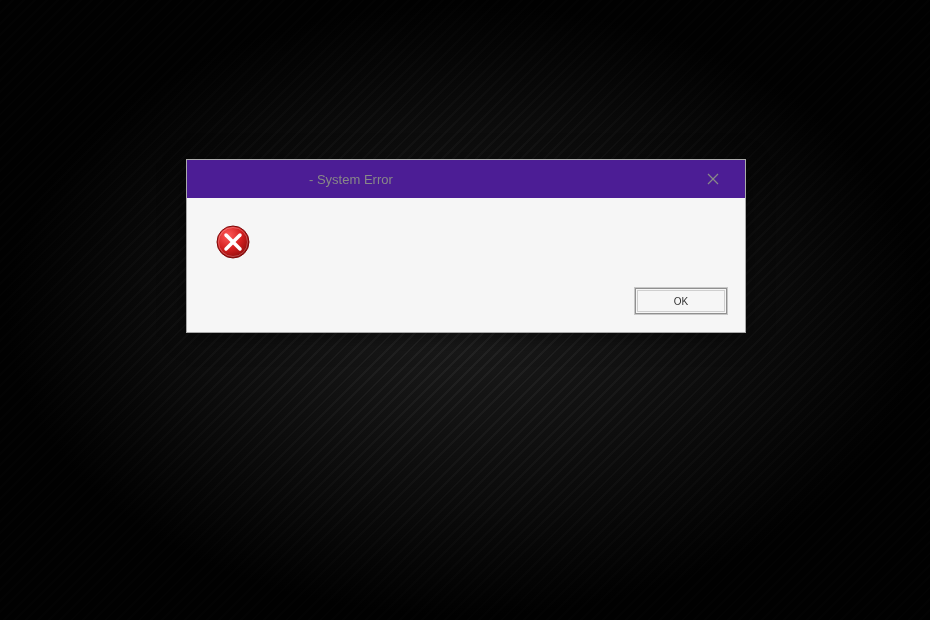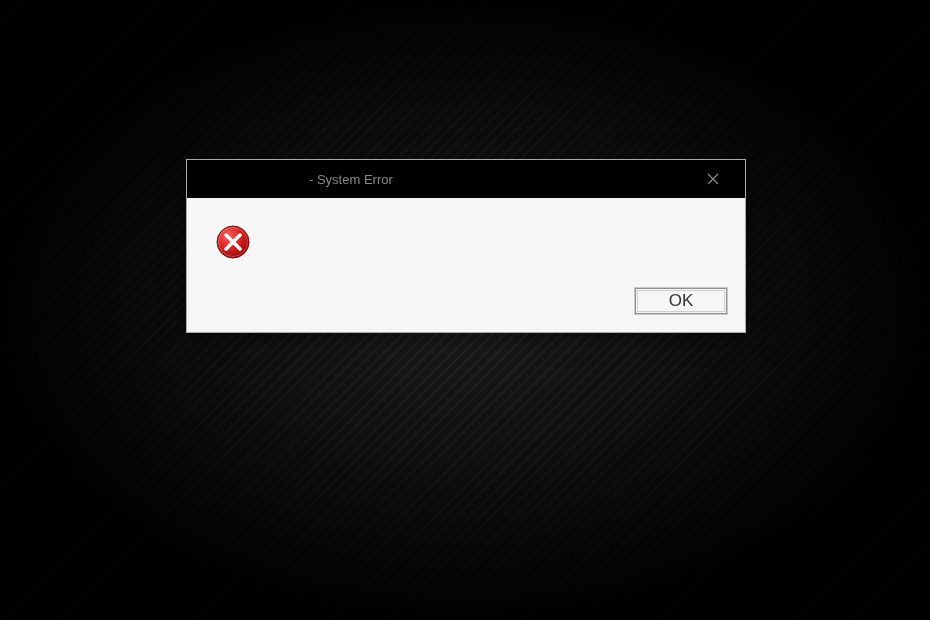--- a/index.html
+++ b/index.html
@@ -41,21 +41,21 @@
       background: #f6f6f6;
       border: 1px solid #aaaaaa;
       box-shadow: 0 4px 20px rgba(0,0,0,0.5);
     }
     .titlebar {
       height: 38px;
       display: flex;
       align-items: center;
       justify-content: space-between;
       padding: 0 12px 0 22px;
-      background: #000000;
+      background: #4c1d95;
     }
     .title-text {
       color: #888;
       font-size: 13px;
       padding-left: 100px;
     }
     .close-btn {
       width: 40px;
       height: 30px;
       display: flex;
@@ -95,21 +95,21 @@
       padding: 10px 18px 18px 18px;
     }
     .ok-button {
       min-width: 92px;
       height: 26px;
       background: #f6f6f6;
       border: 1px solid #909090;
       outline: 1px solid #cfcfcf;
       outline-offset: -3px;
       color: #333;
-      font-size: 17px;
+      font-size: 10px;
       font-family: inherit;
       cursor: default;
       box-shadow: 0 0 0 1px #c8c8c8;
     }
   </style>
 </head>
 <body>
 
 <div class="bg-pattern"></div>
 <div class="bg-vignette"></div>

